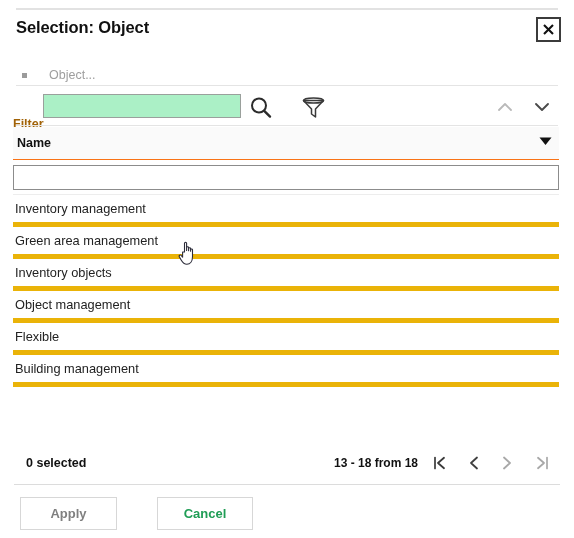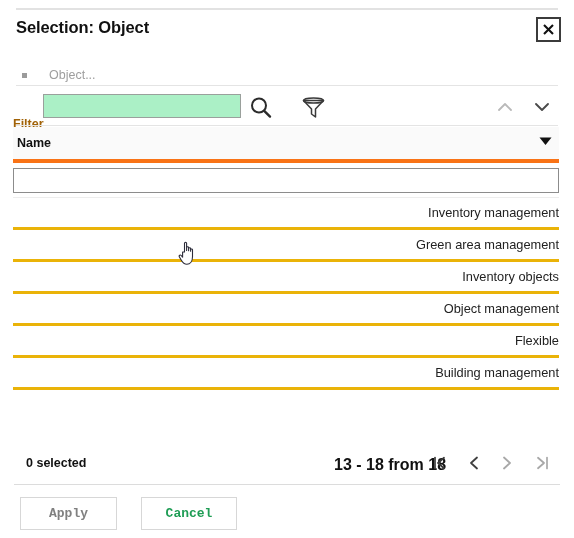--- a/index.html
+++ b/index.html
@@ -172,21 +172,21 @@
   .table-area {
     position: absolute;
     left: 13px;
     top: 127px;
     width: 546px;
   }
   .table-head {
     position: relative;
     height: 32px;
     background: #fafafa;
-    border-bottom: 4px solid #f97316;
+    border-bottom: 1px solid #f97316;
   }
   .th-name {
     position: absolute;
     left: 4px;
     top: 9px;
     font-size: 12.5px;
     font-weight: bold;
     color: #111;
   }
   .sort-caret {
@@ -213,28 +213,27 @@
     font-size: 12.5px;
     color: #111;
     padding: 0 5px;
     background: #fff;
     outline: none;
   }
   .row {
     height: 32px;
     display: flex;
     align-items: center;
-    border-bottom: 3px solid #eab308;
+    border-bottom: 5px solid #eab308;
     background: #ffffff;
     cursor: pointer;
     font-size: 12.8px;
     color: #222222;
     padding-left: 2px;
     box-sizing: border-box;
-    justify-content: flex-end;
   }
 
   
   .cursor-hand {
     position: absolute;
     left: 177px;
     top: 239px;
     width: 22px;
     height: 28px;
     pointer-events: none;
@@ -253,21 +252,21 @@
     top: 4px;
     font-size: 12.5px;
     font-weight: bold;
     color: #111;
     margin-left: 12px;
   }
   .page-info {
     position: absolute;
     left: 334px;
     top: 4px;
-    font-size: 16px;
+    font-size: 12px;
     font-weight: bold;
     color: #111;
     white-space: nowrap;
   }
   .pg {
     position: absolute;
     top: 1px;
     width: 20px;
     height: 20px;
     cursor: pointer;
@@ -290,33 +289,33 @@
     top: 495px;
     height: 43px;
   }
   .btn {
     position: absolute;
     top: 2px;
     height: 33px;
     border: 1px solid #d7d7d7;
     background: #ffffff;
     box-sizing: border-box;
-    font-family: Liberation Mono, monospace;
+    font-family: Liberation Sans, sans-serif;
     font-size: 13px;
     font-weight: bold;
     cursor: pointer;
     padding: 8px;
   }
   .btn-apply {
     left: 20px;
     width: 97px;
     color: #808080;
   }
   .btn-cancel {
-    left: 141px;
+    left: 157px;
     width: 96px;
     color: #1f9d55;
   }
 </style>
 </head>
 <body>
 
 <div class="dialog">
 
   <div class="top-rule"></div>

